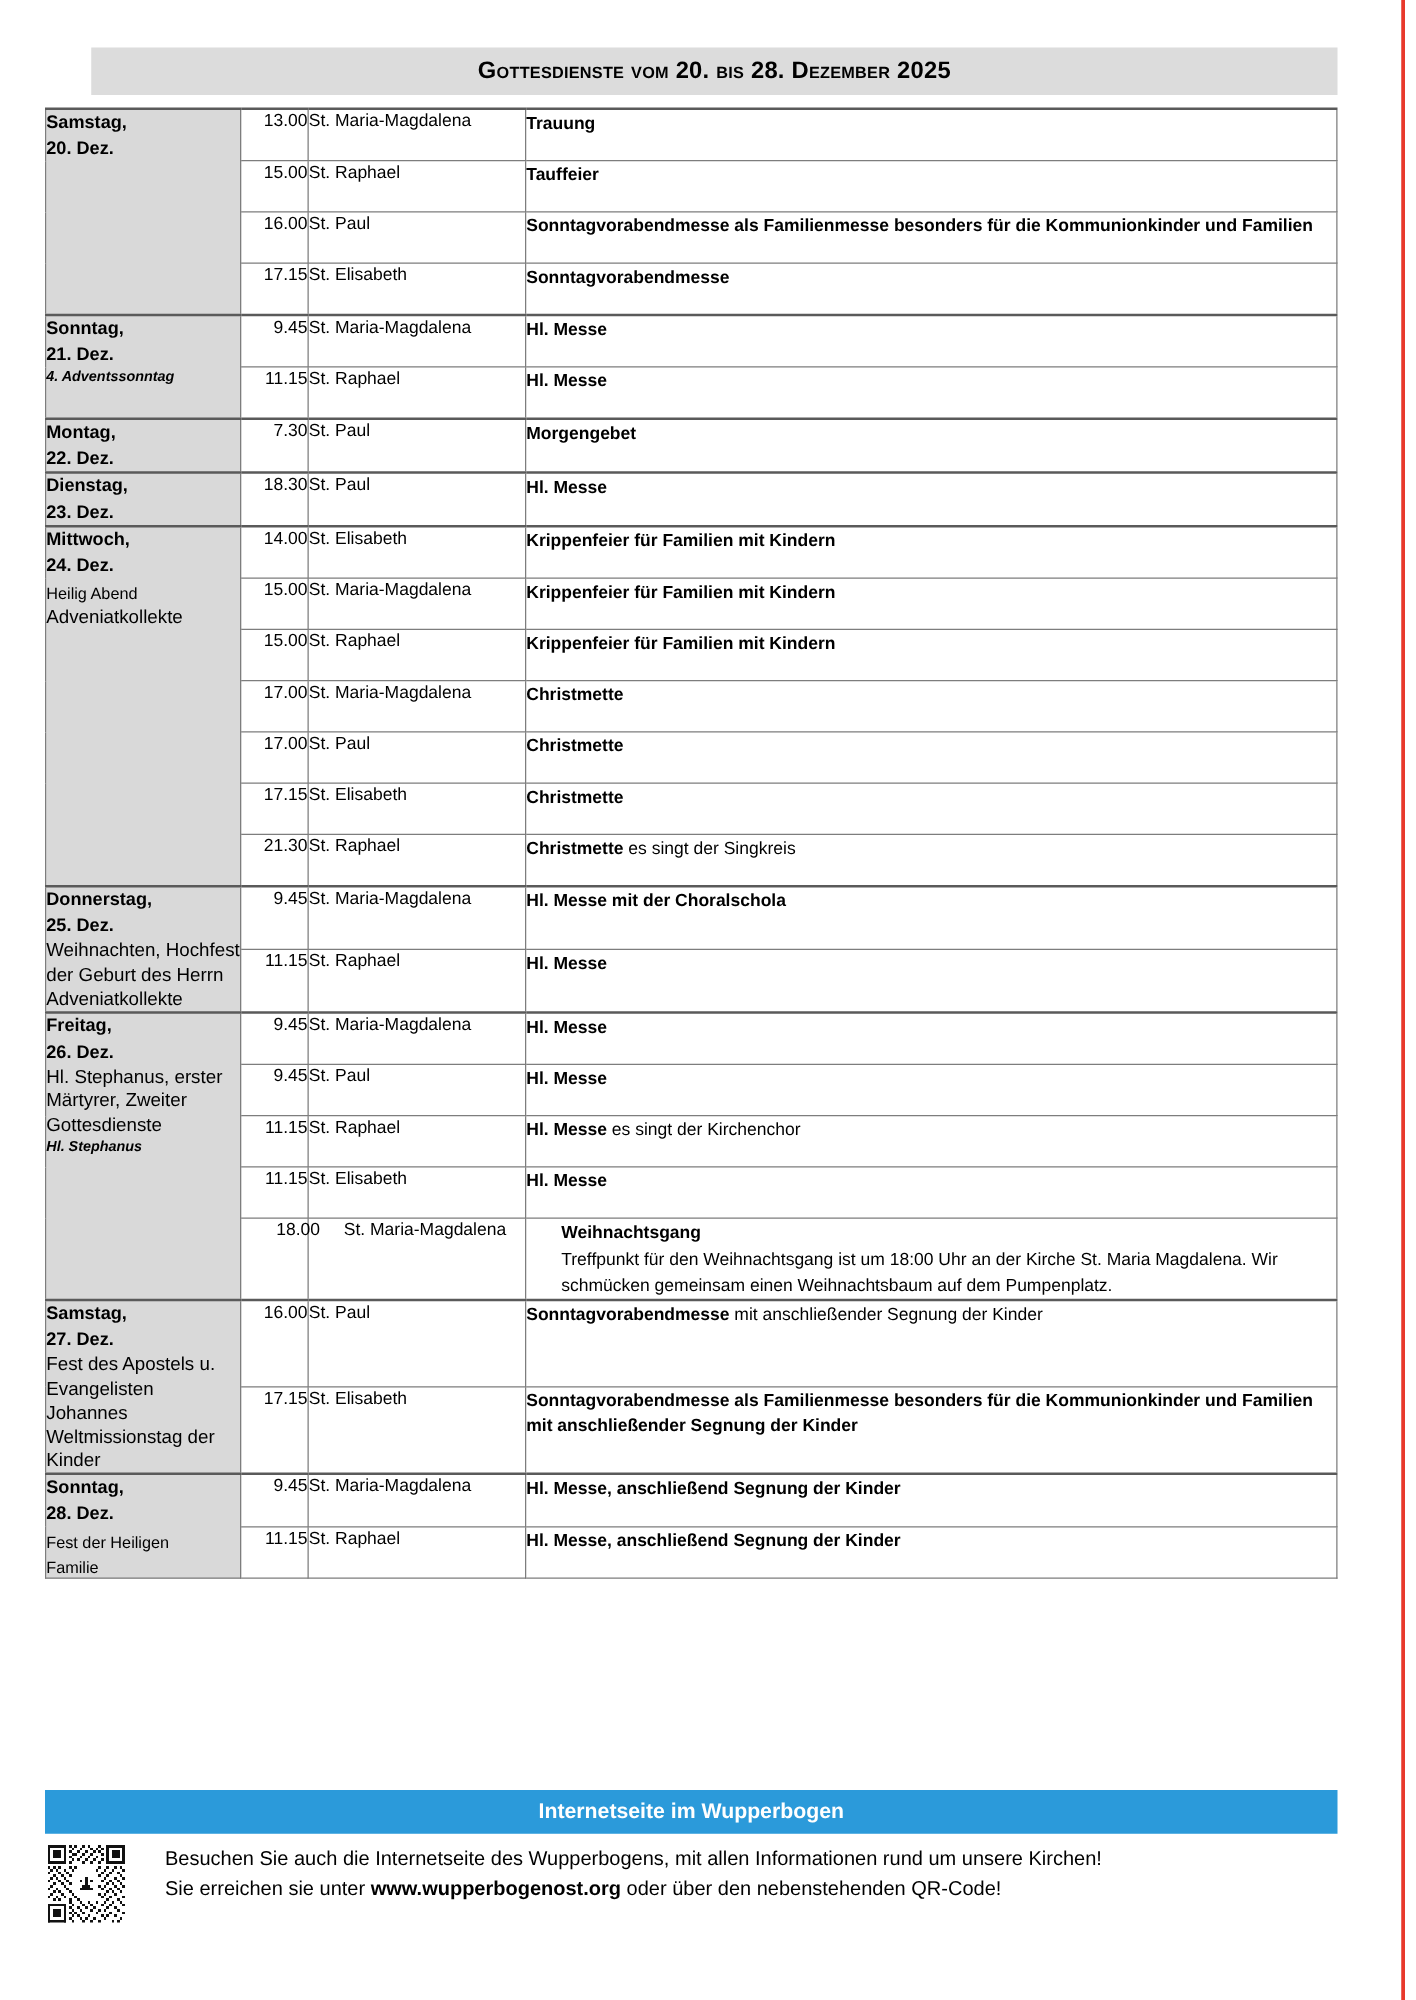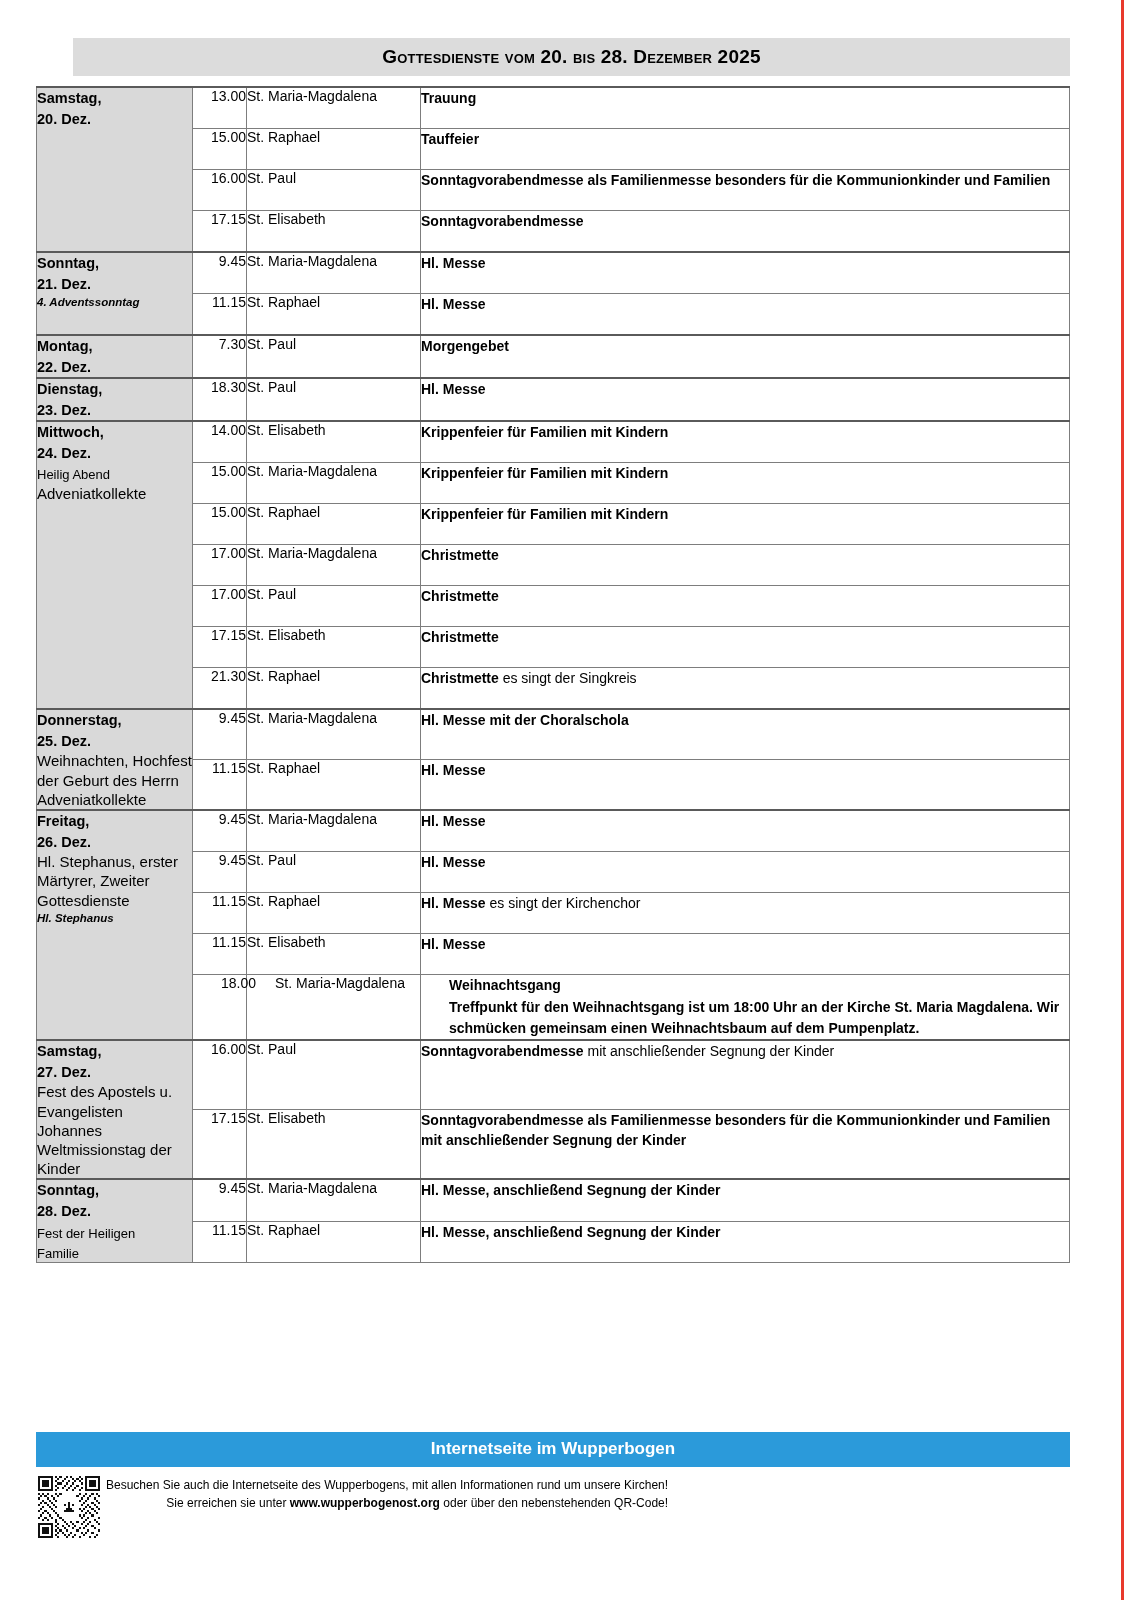--- a/index.html
+++ b/index.html
@@ -113,21 +113,21 @@
   }
   td.desc {
     padding: 8px 6px 8px 9px;
     font-size: 14px;
     line-height: 1.45;
   }
   td.desc b {
     font-weight: bold;
   }
   .desc-sub {
-    font-weight: bold;
+    font-weight: normal;
     margin-top: 2px;
     line-height: 1.5;
   }
   tr.h-md td { height: 40px; }
   tr.h-lg td { height: 58px; padding-left: 28px; }
 
   
   .footer {
     position: absolute;
     left: 36px;
@@ -149,24 +149,23 @@
   }
   .qr {
     width: 62px;
     height: 62px;
     flex: 0 0 62px;
     margin-left: 2px;
     position: relative;
   }
   .qr svg { display: block; }
   .footer-lines {
-    margin-left: 6px;
-    font-size: 12px;
+    margin-left: 32px;
+    font-size: 16px;
     line-height: 1.52;
-    text-align: right;
   }
   .footer-lines b { font-weight: bold; }
 </style>
 </head>
 <body>
 
 <div class="page">
 
   <div class="edge-rule"></div>
 

